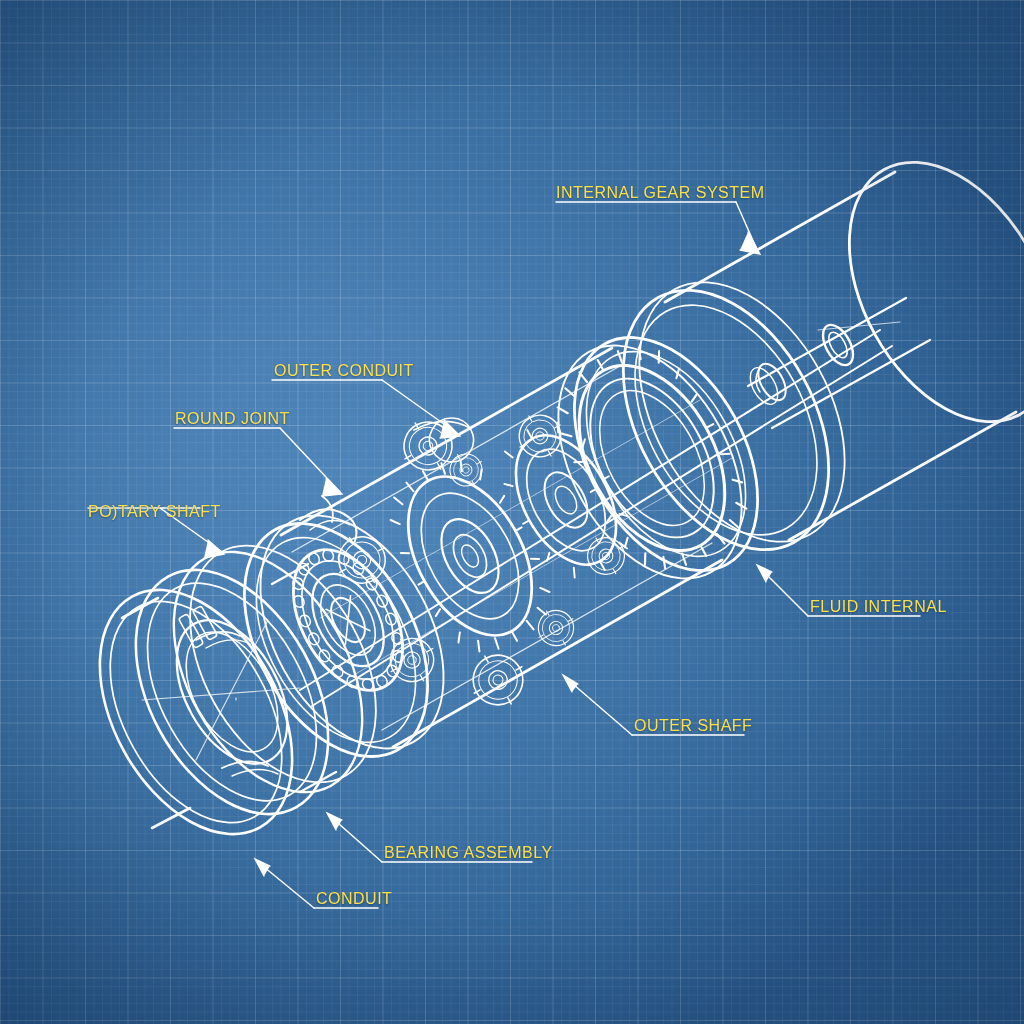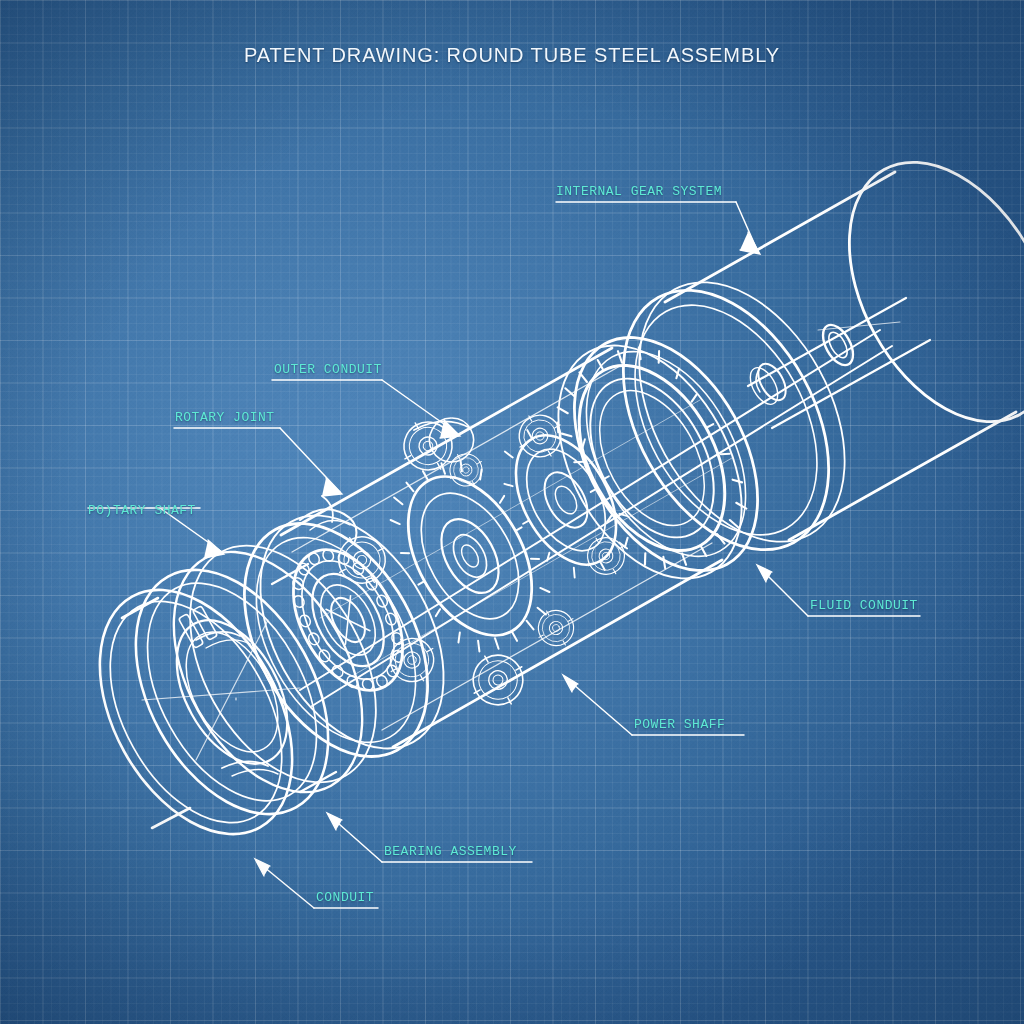--- a/index.html
+++ b/index.html
@@ -40,22 +40,22 @@
   }
   
   #drawing{position:absolute;inset:0;}
   
   .title{
     position:absolute;left:0;right:0;top:44px;text-align:center;
     color:#f2f7fc;font-size:20px;letter-spacing:.9px;white-space:nowrap;
     text-shadow:0 1px 2px rgba(10,38,70,.55);
   }
   .lbl{
-    position:absolute;color:#5eead4;font-size:13px;letter-spacing:.5px;
-    white-space:nowrap;text-shadow:0 1px 2px rgba(10,38,70,.5);font-family:Liberation Mono, monospace;
+    position:absolute;color:#fde047;font-size:16px;letter-spacing:.5px;
+    white-space:nowrap;text-shadow:0 1px 2px rgba(10,38,70,.5);
   }
 </style>
 </head>
 <body>
 
 <div id="page">
 
   <div class="bp-vignette"></div>
   <div class="bp-grid-minor"></div>
   <div class="bp-grid-major"></div>
@@ -321,31 +321,30 @@
       <path d="M342 820 L327 813 L336 830" stroke-width="1.3" fill="#fff"></path>
 
       <path d="M314 908 L378 908"></path>
       <path d="M314 908 L258 862"></path>
       <path d="M270 866 L255 859 L264 876" stroke-width="1.3" fill="#fff"></path>
     </g>
   </svg>
 
   <div class="bp-darken"></div>
 
-  <div class="title">PATENT DRAWING: ROUND TUBE STEEL ASSEMBLY</div>
 
   <div class="lbl" style="left:556px;top:184px;">INTERNAL GEAR SYSTEM</div>
 
   <div class="lbl" style="left:274px;top:362px;">OUTER CONDUIT</div>
 
-  <div class="lbl" style="left:175px;top:410px;">ROTARY JOINT</div>
+  <div class="lbl" style="left:175px;top:410px;">ROUND JOINT</div>
 
   <div class="lbl" style="left:88px;top:490px;margin-top:13px;">PO)TARY SHAFT</div>
 
-  <div class="lbl" style="left:810px;top:598px;">FLUID CONDUIT</div>
-
-  <div class="lbl" style="left:634px;top:717px;">POWER SHAFF</div>
+  <div class="lbl" style="left:810px;top:598px;">FLUID INTERNAL</div>
+
+  <div class="lbl" style="left:634px;top:717px;">OUTER SHAFF</div>
 
   <div class="lbl" style="left:384px;top:844px;">BEARING ASSEMBLY</div>
 
   <div class="lbl" style="left:316px;top:890px;">CONDUIT</div>
 
 </div>
 
 </body></html>

